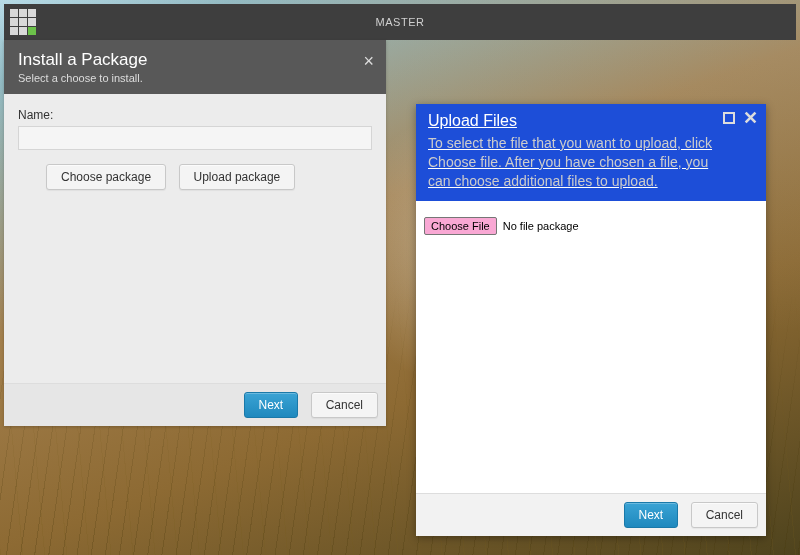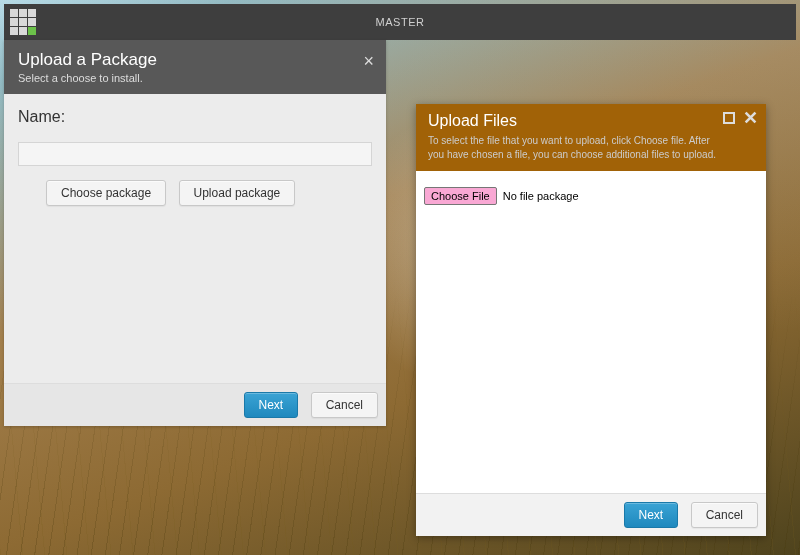--- a/index.html
+++ b/index.html
@@ -65,24 +65,24 @@
     color: #ddd;
     font-size: 18px;
     line-height: 1;
     cursor: pointer;
   }
   .install-body {
     flex: 1;
     padding: 14px;
   }
   .install-body label {
-    font-size: 16px;
+    font-size: 12px;
     color: #333;
     display: block;
-    margin-bottom: 16px;
+    margin-bottom: 4px;
   }
   .name-input {
     width: 100%;
     height: 24px;
     background: #f5f5f5;
     border: 1px solid #d5d5d5;
     padding: 0 6px;
     font-size: 12px;
   }
   .btn-row { margin-top: 14px; margin-left: 28px; }
@@ -120,27 +120,28 @@
     left: 416px;
     top: 104px;
     width: 350px;
     height: 432px;
     background: #fff;
     box-shadow: 0 2px 8px rgba(0,0,0,0.35);
     display: flex;
     flex-direction: column;
   }
   .upload-header {
-    background: #a16207;
+    background: #1d4ed8;
     color: #fff;
     padding: 8px 12px 10px 12px;
     position: relative;
+    text-decoration: underline;
   }
   .upload-header h1 { font-size: 16px; font-weight: 400; margin-bottom: 4px; }
-  .upload-header p { font-size: 10px; color: #ccc; line-height: 1.35; max-width: 290px; }
+  .upload-header p { font-size: 14px; color: #ccc; line-height: 1.35; max-width: 290px; }
   .upload-header .win-controls {
     position: absolute;
     right: 8px; top: 8px;
     display: flex;
     gap: 8px;
     align-items: center;
   }
   .win-controls .sq {
     width: 12px; height: 12px;
     border: 2px solid #ddd;
@@ -213,21 +214,21 @@
         <div></div>
       <div></div>
         <div></div>
         <div class="accent"></div>
     </div>
     <div class="topbar-title">MASTER</div>
   </div>
 
   <div class="install-panel">
     <div class="install-header">
-      <h1>Upload a Package</h1>
+      <h1>Install a Package</h1>
       <p>Select a choose to install.</p>
       <span class="close">×</span>
     </div>
     <div class="install-body">
       <label>Name:</label>
       <input class="name-input" type="text" value="" style="">
       <div class="btn-row">
         <button class="btn">Choose package</button>
         <button class="btn">Upload package</button>
       </div>

